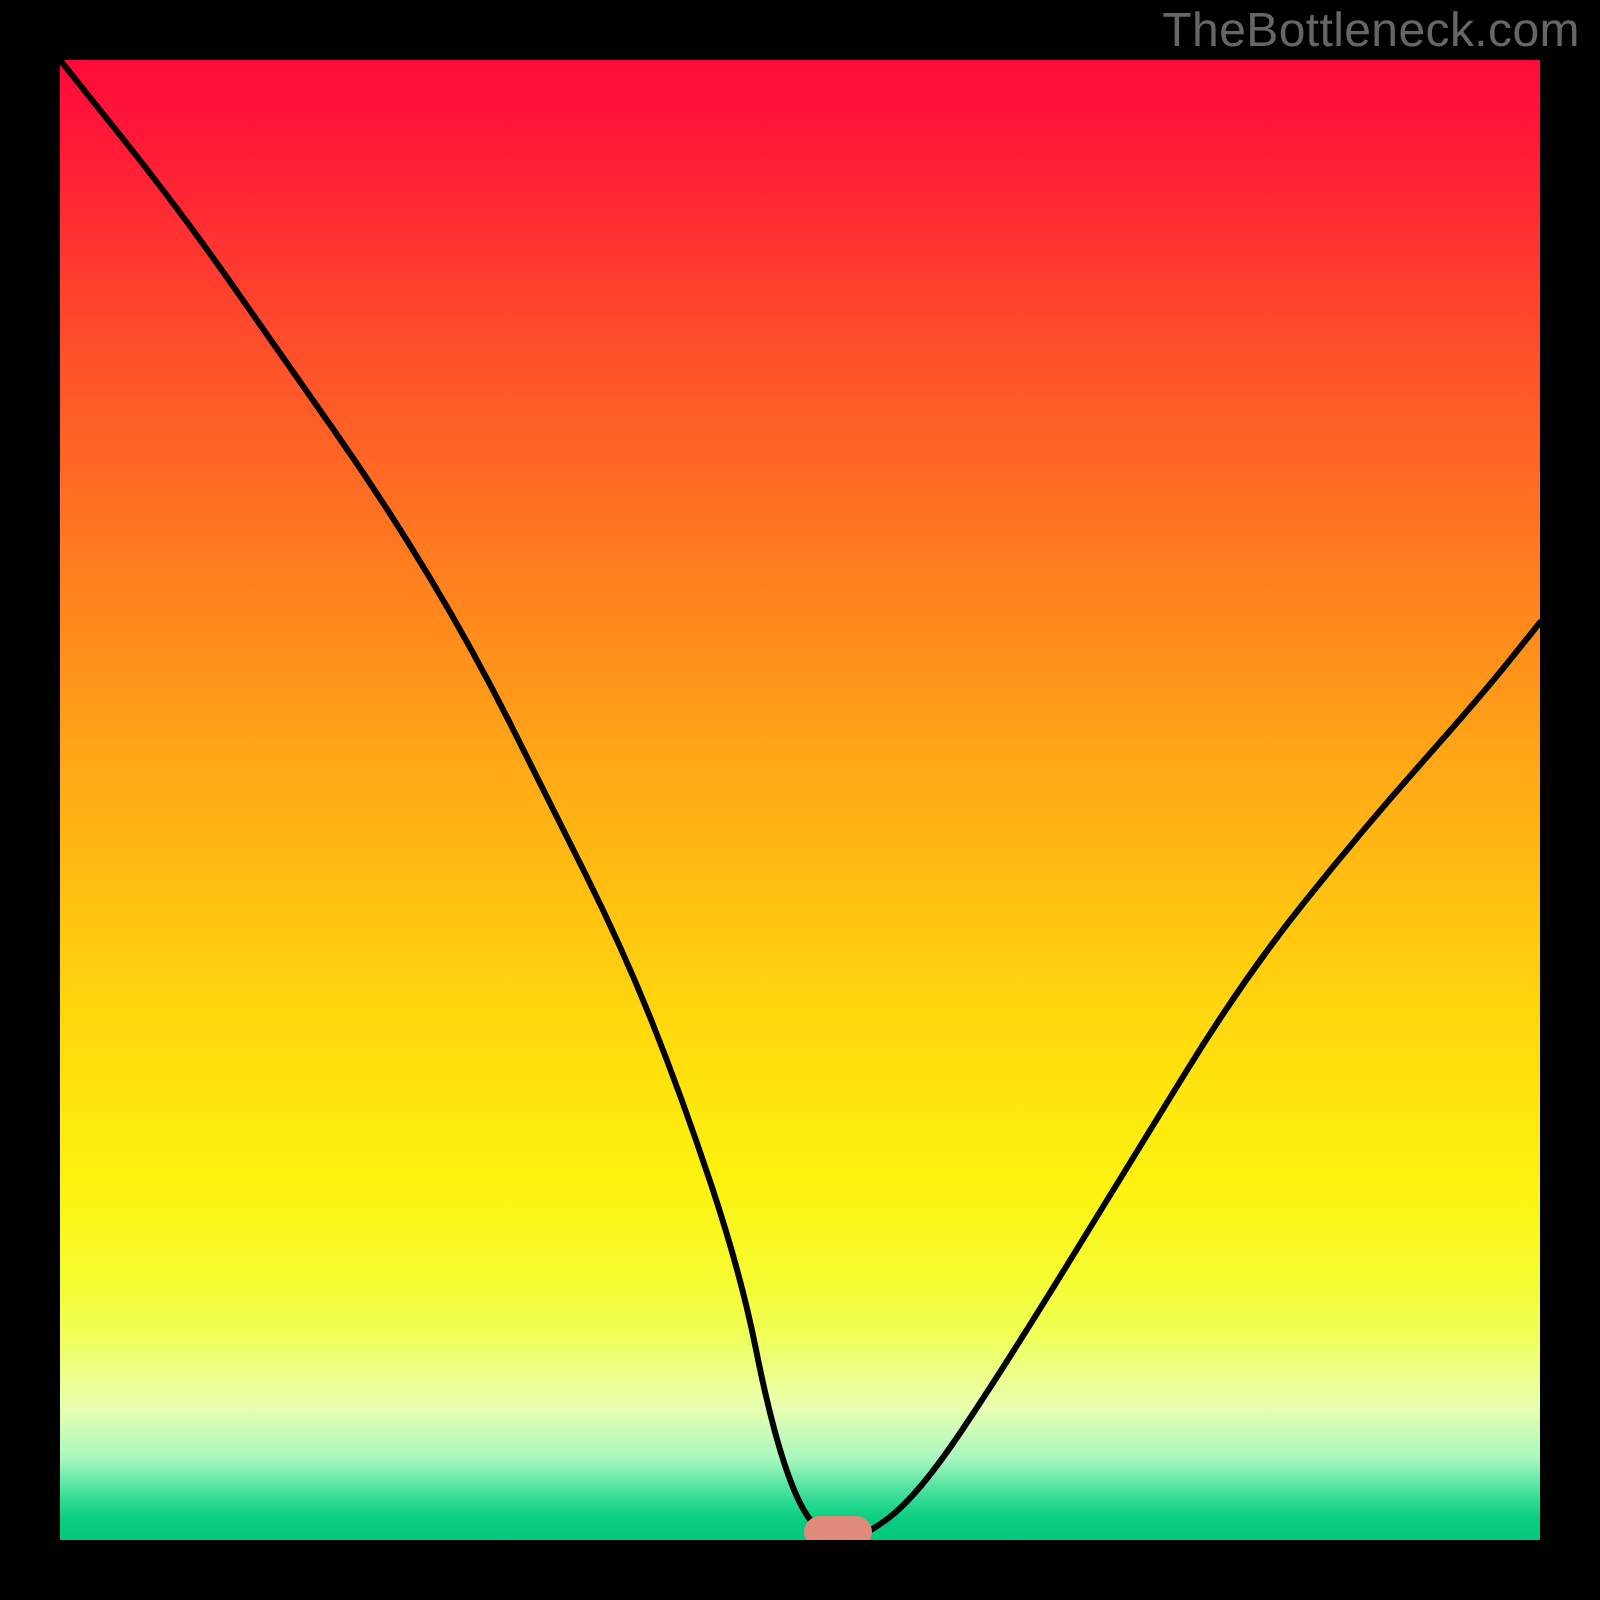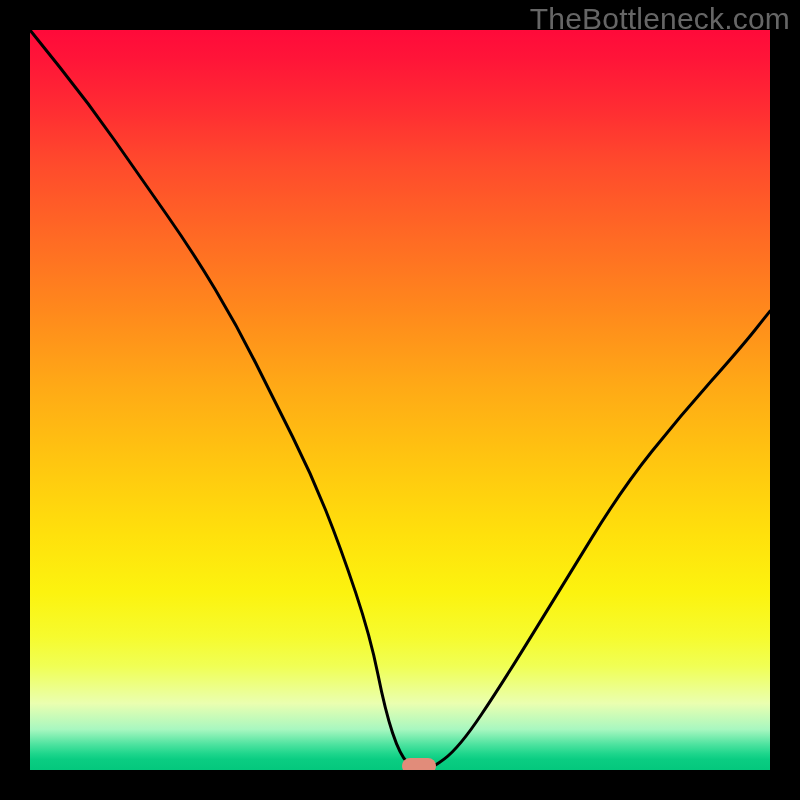--- a/index.html
+++ b/index.html
@@ -15,21 +15,21 @@
     position: relative;
     width: 800px;
     height: 800px;
     background: #000;
   }
   .watermark {
     position: absolute;
     top: 2px;
     right: 10px;
     color: #666;
-    font-size: 30px;
+    font-size: 24px;
     font-weight: 500;
     letter-spacing: 0.2px;
     z-index: 10;
     user-select: none;
   }
   .plot-area {
     position: absolute;
     left: 30px;
     top: 30px;
     width: 740px;

